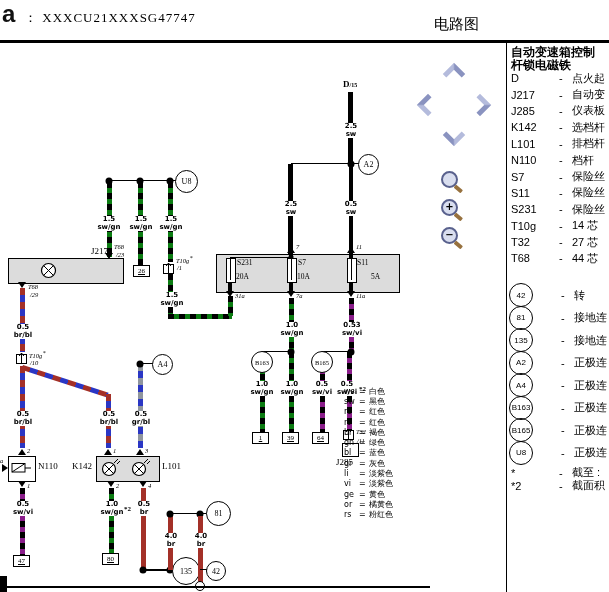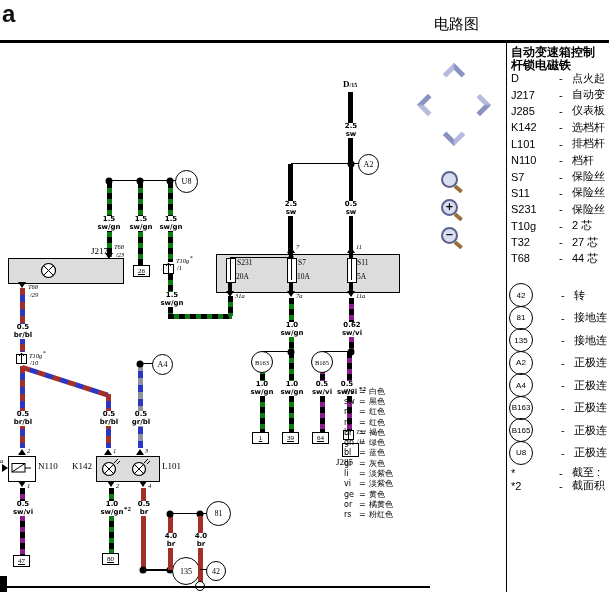--- a/index.html
+++ b/index.html
@@ -71,20 +71,24 @@
   .labbr{width:15px;}
   .leq{width:10px;}
   sup.star{font-size:6px;}
 </style>
 </head>
 <body>
 
 <div id="stage">
 
   <div class="logo">a</div>
+  <div class="doccode">
+    <span>：</span>
+    <span>XXXCU21XXXSG47747</span>
+  </div>
   <div class="pagetitle">电路图</div>
   <div class="hrule" style="left:0;top:40px;width:609px;height:2.5px"></div>
   <div class="vrule" style="left:506px;top:43px;width:1px;height:549px"></div>
 
   <div class="ptitle" style="top:44px">自动变速箱控制</div>
   <div class="ptitle" style="top:57px">杆锁电磁铁</div>
   <div id="panel-rows">
       <div class="prow">
         <span class="pkey">D</span>
         <span class="pdash">-</span>
@@ -126,21 +130,21 @@
         <span class="pdesc">保险丝</span>
       </div>
       <div class="prow">
         <span class="pkey">S231</span>
         <span class="pdash">-</span>
         <span class="pdesc">保险丝</span>
       </div>
       <div class="prow">
         <span class="pkey">T10g</span>
         <span class="pdash">-</span>
-        <span class="pdesc">2 芯</span>
+        <span class="pdesc">14 芯</span>
       </div>
       <div class="prow">
         <span class="pkey">T32</span>
         <span class="pdash">-</span>
         <span class="pdesc">27 芯</span>
       </div>
       <div class="prow">
         <span class="pkey">T68</span>
         <span class="pdash">-</span>
         <span class="pdesc">44 芯</span>
@@ -285,40 +289,40 @@
   <div class="thin" style="left:229.5px;top:259px;width:1px;height:21px"></div>
   <div class="box white" style="left:287px;top:258px;width:8px;height:23px"></div>
   <div class="thin" style="left:290.5px;top:259px;width:1px;height:21px"></div>
   <div class="box white" style="left:347px;top:258px;width:8px;height:23px"></div>
   <div class="thin" style="left:350.5px;top:259px;width:1px;height:21px"></div>
   <div class="flab" style="left:237px;top:258px">S231</div>
   <div class="flab" style="left:236px;top:272px">20A</div>
   <div class="flab" style="left:298px;top:258px">S7</div>
   <div class="flab" style="left:297px;top:272px">10A</div>
   <div class="flab" style="left:357px;top:258px">S11</div>
-  <div class="flab" style="left:357px;top:272px">5A</div>
+  <div class="flab" style="left:371px;top:272px">5A</div>
   <div class="tri-up" style="left:291px;top:247px"></div>
   <div class="tlab" style="left:296px;top:243px">7</div>
   <div class="tri-up" style="left:351px;top:247px"></div>
   <div class="tlab" style="left:356px;top:243px">11</div>
   <div class="tri-down" style="left:230px;top:291px"></div>
   <div class="tlab" style="left:235px;top:292px">31a</div>
   <div class="tri-down" style="left:291px;top:291px"></div>
   <div class="tlab" style="left:296px;top:292px">7a</div>
   <div class="tri-down" style="left:351px;top:291px"></div>
   <div class="tlab" style="left:356px;top:292px">11a</div>
 
   <div class="wire w-swgn" style="left:289px;top:298px;width:4.5px;height:54px"></div>
   <div class="wlab" style="left:292px;top:322px">
     <span style="display:block">1.0</span>
       <span style="display:block">sw/gn</span>
   </div>
   <div class="wire w-swvi" style="left:349px;top:298px;width:4.5px;height:54px"></div>
   <div class="wlab" style="left:352px;top:322px">
-    <span style="display:block">0.62</span>
+    <span style="display:block">0.53</span>
       <span style="display:block">sw/vi</span>
   </div>
   <div class="thin" style="left:262px;top:351px;width:29px;height:1px"></div>
   <div class="dot" style="left:291px;top:352px"></div>
   <div class="thin" style="left:322px;top:351px;width:29px;height:1px"></div>
   <div class="dot" style="left:351px;top:352px"></div>
   <div class="wire w-swgn" style="left:260px;top:352px;width:4.5px;height:81px"></div>
   <div class="wire w-swgn" style="left:289px;top:352px;width:4.5px;height:81px"></div>
   <div class="wire w-swvi" style="left:320px;top:352px;width:4.5px;height:81px"></div>
   <div class="wire w-swvi" style="left:347px;top:352px;width:4.5px;height:78px"></div>

